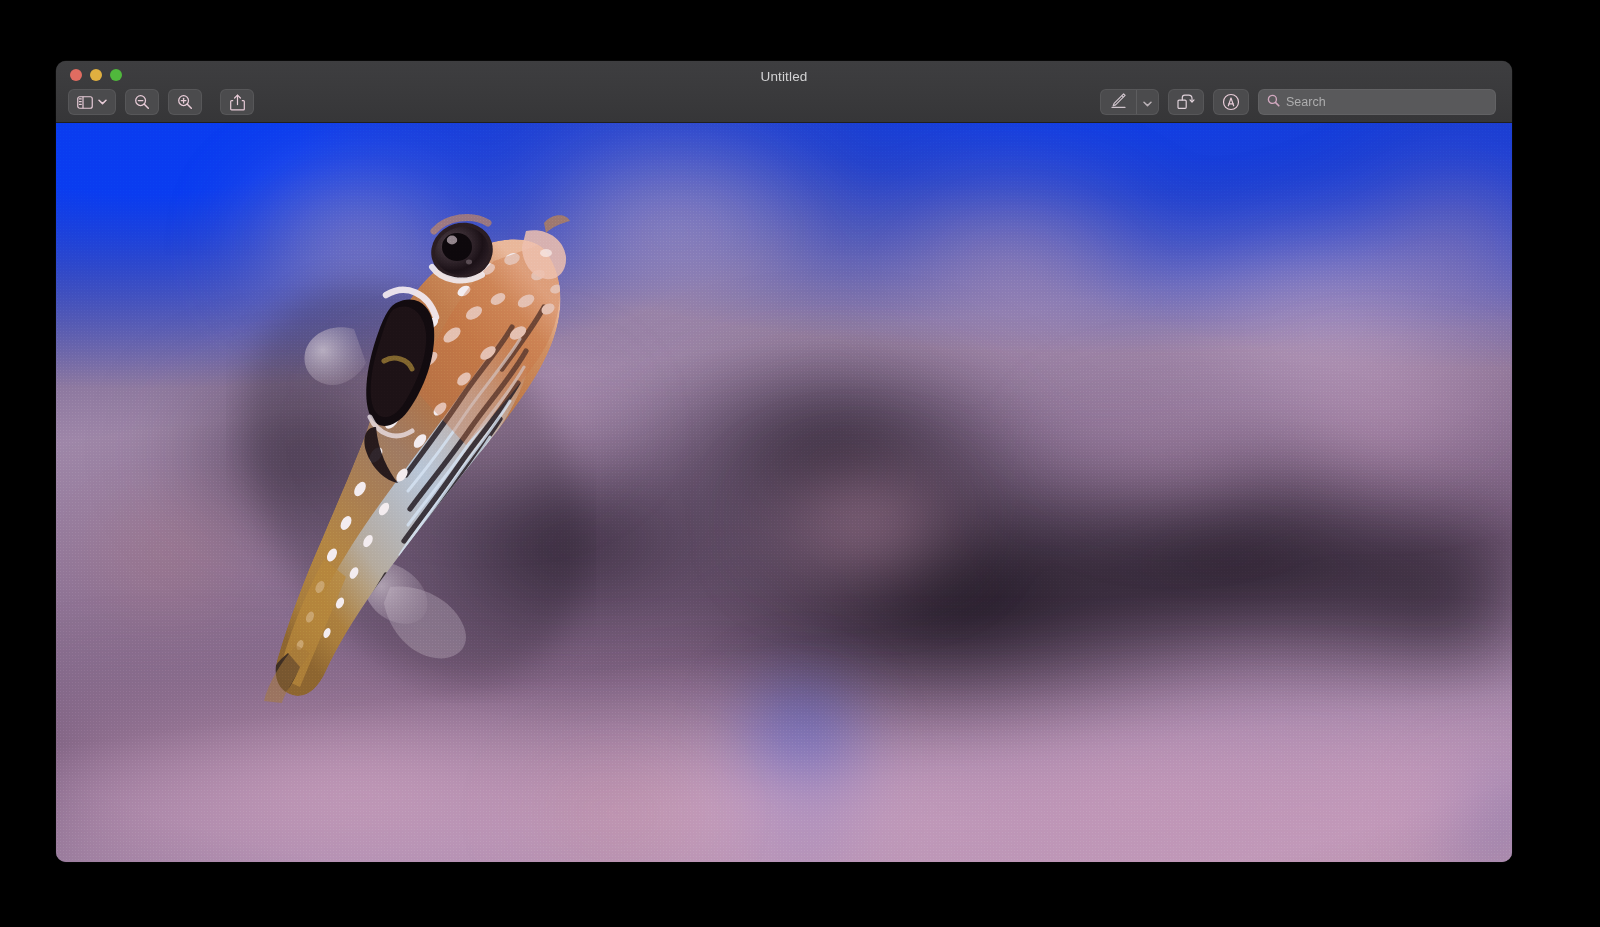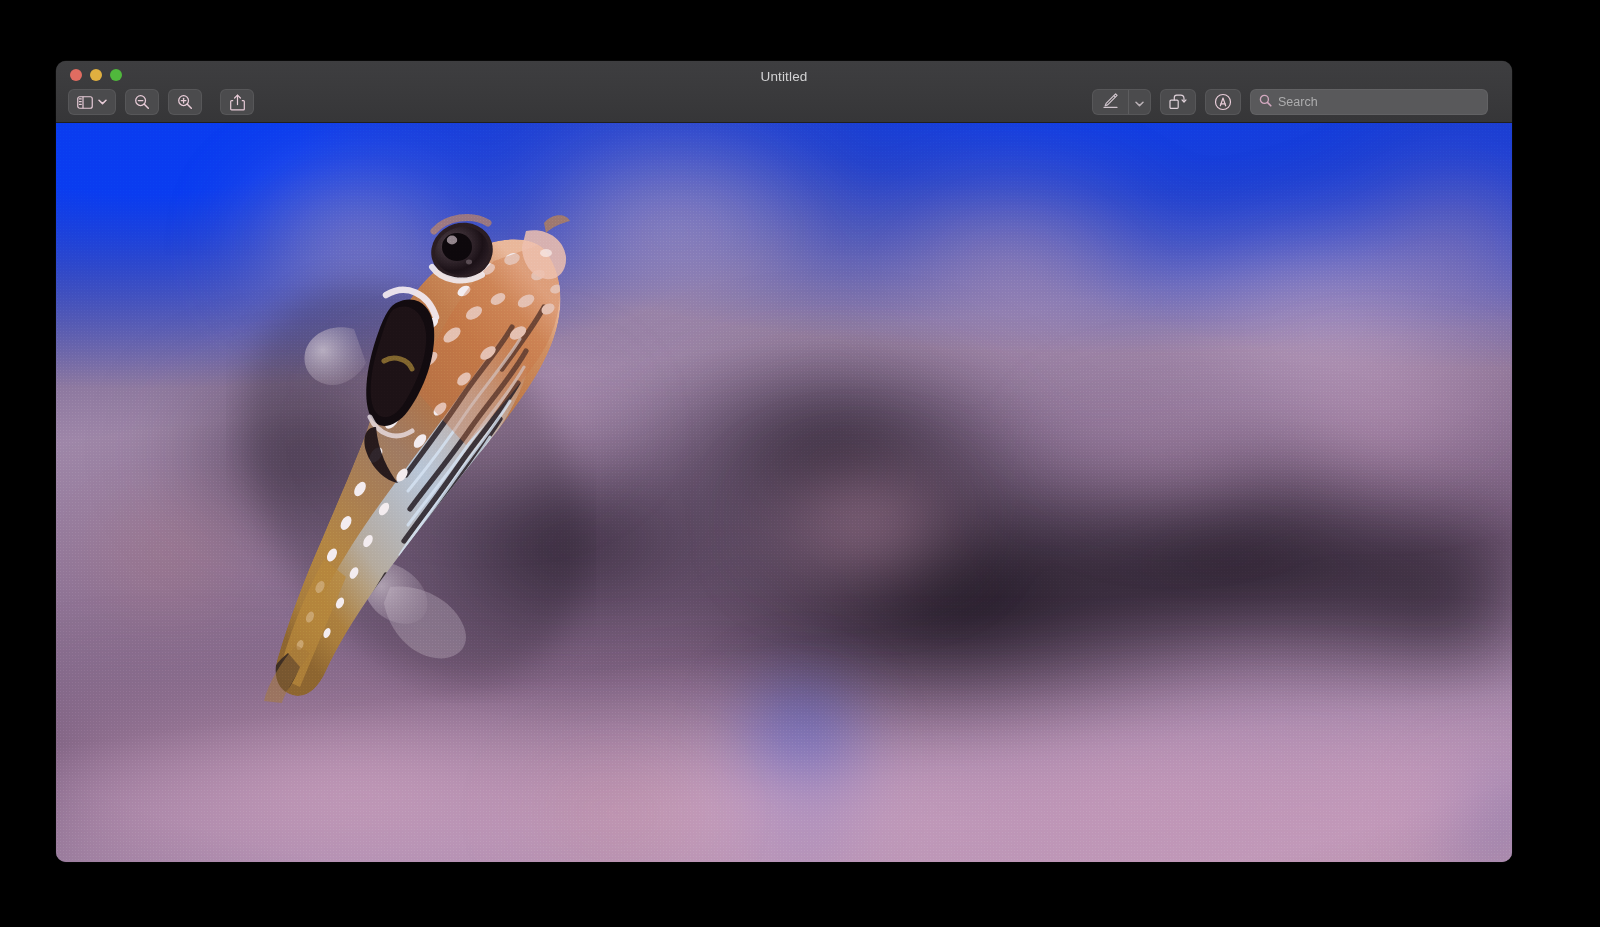--- a/index.html
+++ b/index.html
@@ -38,21 +38,21 @@
 
   #win-title {
     position: absolute; left: 0; right: 0; top: 8px;
     text-align: center;
     font-size: 13.5px; color: #d3d3d4; letter-spacing: 0.15px;
     pointer-events: none;
   }
 
   
   #toolbar-left  { position: absolute; left: 12px; top: 28px; display: flex; align-items: center; gap: 9px; }
-  #toolbar-right { position: absolute; right: 24px; top: 28px; display: flex; align-items: flex-end; gap: 9px; }
+  #toolbar-right { position: absolute; right: 16px; top: 28px; display: flex; align-items: flex-end; gap: 9px; }
 
   .tbtn {
     height: 26px; min-width: 34px;
     padding: 0 8px;
     border-radius: 6px;
     background: #4b4b4d;
     border: 0.5px solid rgba(255,255,255,0.07);
     display: flex; align-items: center; justify-content: center; gap: 5px;
     cursor: default;
   }

